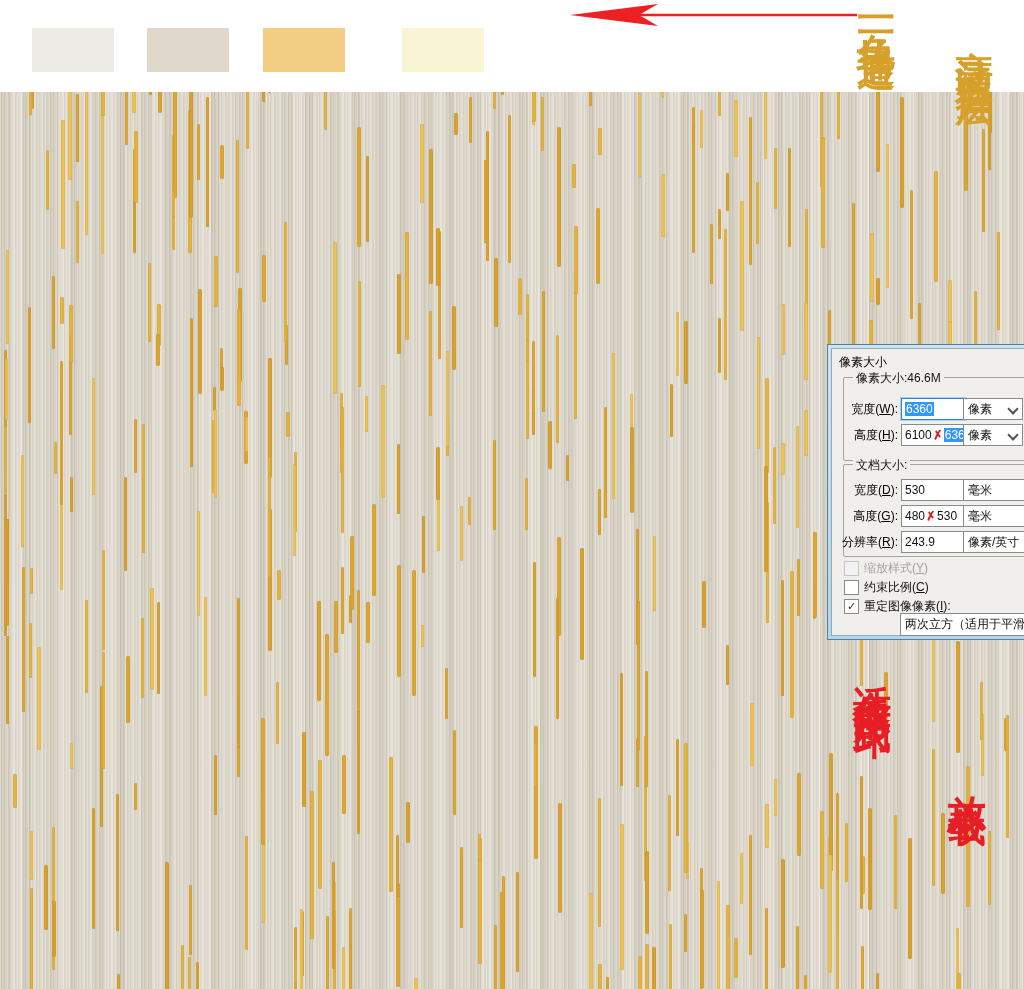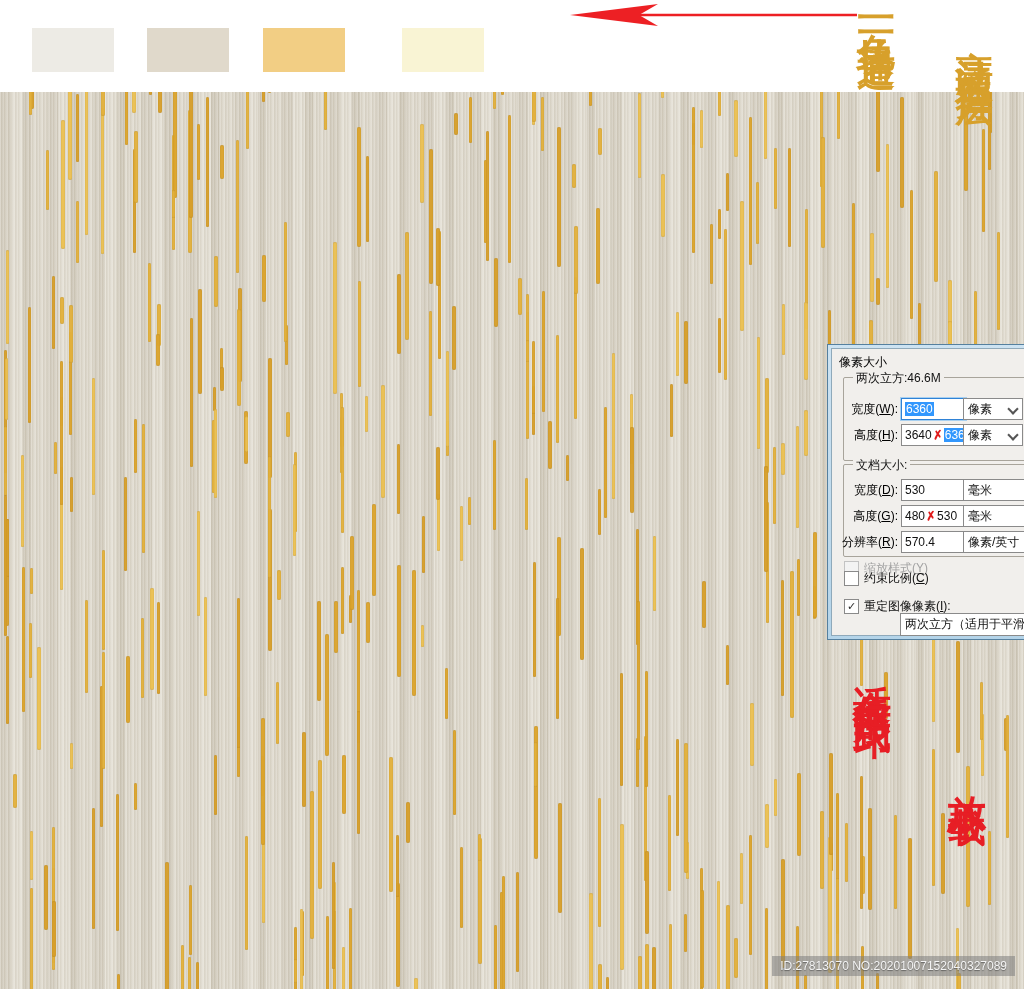--- a/index.html
+++ b/index.html
@@ -476,34 +476,34 @@
   <div class="vtext gold col-one">一色块一通道</div>
 
   <div class="vtext red col-fit">适合任何形式印</div>
   <div class="vtext red col-safe">放心下载</div>
 
   <div class="dialog">
     <div class="dlg-inner">
       <div class="dlg-title">像素大小</div>
 
       <div class="groupbox g1">
-        <span class="glabel">两次立方:46.6M</span>
+        <span class="glabel">像素大小:46.6M</span>
       </div>
       <div class="fldlabel mnemonic" style="left:4px;top:52px">宽度(<u>W</u>):</div>
       <div class="txtinput focused" style="top:49px">
         <span class="sel">6360</span>
       </div>
       <div class="unitbox w1" style="top:49px">
         <span>像素</span>
         <span class="chev"></span>
       </div>
 
       <div class="fldlabel mnemonic" style="left:4px;top:78px">高度(<u>H</u>):</div>
       <div class="txtinput" style="top:75px">
-        <span>3640</span>
+        <span>6100</span>
         <span class="xmark">✗</span>
         <span class="sel">6360</span>
       </div>
       <div class="unitbox w1" style="top:75px">
         <span>像素</span>
         <span class="chev"></span>
       </div>
 
       <div class="groupbox g2">
         <span class="glabel">文档大小:</span>
@@ -521,40 +521,39 @@
         <span>480</span>
         <span class="xmark">✗</span>
         <span>530</span>
       </div>
       <div class="unitbox w2" style="top:156px">
         <span>毫米</span>
       </div>
 
       <div class="fldlabel mnemonic" style="left:4px;top:185px">分辨率(<u>R</u>):</div>
       <div class="txtinput" style="top:182px">
-        <span>570.4</span>
+        <span>243.9</span>
       </div>
       <div class="unitbox w2" style="top:182px">
         <span>像素/英寸</span>
       </div>
 
       <div class="cbrow disabled" style="top:211px">
         <span class="cbbox"></span>
         <span class="mnemonic">缩放样式(<u>Y</u>)</span>
       </div>
-      <div class="cbrow" style="top:221px">
+      <div class="cbrow" style="top:230px">
         <span class="cbbox"></span>
         <span class="mnemonic">约束比例(<u>C</u>)</span>
       </div>
       <div class="cbrow" style="top:249px">
         <span class="cbbox">✓</span>
         <span class="mnemonic">重定图像像素(<u>I</u>):</span>
       </div>
 
       <div class="combo">
         <span>两次立方（适用于平滑渐变</span>
       </div>
     </div>
   </div>
 
-  <div class="idbadge">ID:27813070 NO:20201007152040327089</div>
 
 </div>
 
 </body></html>

